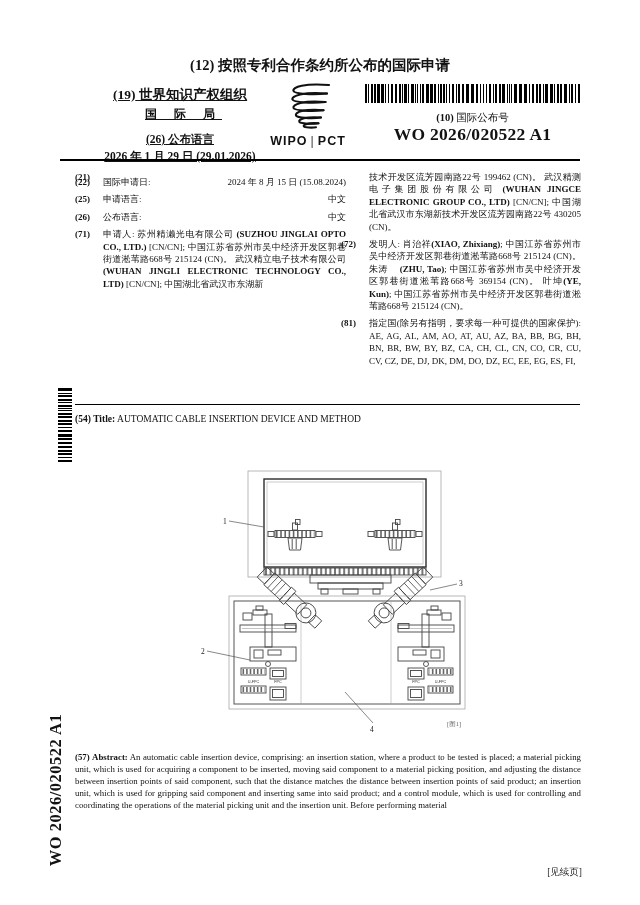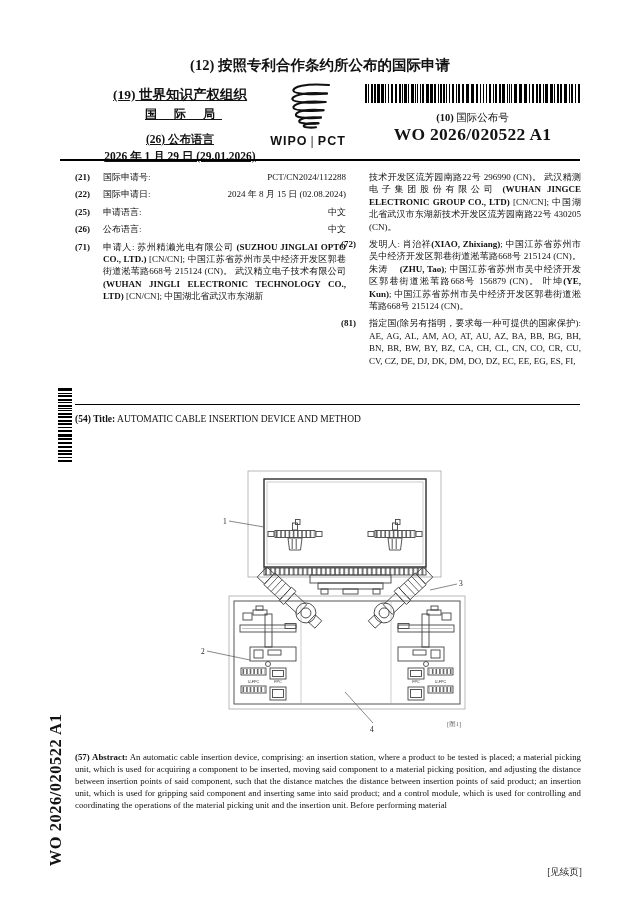--- a/index.html
+++ b/index.html
@@ -165,30 +165,26 @@
     <span class="b">(10)</span>
     <span>国际公布号</span>
   </div>
   <div class="pubno">WO 2026/020522 A1</div>
 
   <div class="rule1"></div>
 
   <div class="colL">
     <div class="item">
       <span class="code">(21)</span>
-      <div class="kv">
-          <span>国际申请号:</span>
-          <span>PCT/CN2024/112288</span>
-        </div>
     </div>
     <div class="item">
       <span class="code">(22)</span>
       <div class="kv">
           <span>国际申请日:</span>
-          <span>2024 年 8 月 15 日 (02.08.2024)</span>
+          <span>2024 年 8 月 15 日 (15.08.2024)</span>
         </div>
     </div>
     <div class="item">
       <span class="code">(25)</span>
       <div class="kv">
           <span>申请语言:</span>
           <span>中文</span>
         </div>
     </div>
     <div class="item">
@@ -199,25 +195,25 @@
         </div>
     </div>
     <div class="item">
       <span class="code">(71)</span>
       <div class="rich"><span>申请人: 苏州精濑光电有限公司 </span><span style="font-weight: bold;">(SUZHOU JINGLAI OPTO CO., LTD.)</span><span> [CN/CN]; 中国江苏省苏州市吴中经济开发区郭巷街道淞苇路668号 215124 (CN)。 武汉精立电子技术有限公司</span><span style="font-weight: bold;">(WUHAN JINGLI ELECTRONIC TECHNOLOGY CO., LTD)</span><span> [CN/CN]; 中国湖北省武汉市东湖新</span></div>
     </div>
   </div>
 
   <div class="colR">
     <div class="item">
-      <div class="rich"><span>技术开发区流芳园南路22号 296990 (CN)。 武汉精测电子集团股份有限公司 </span><span style="font-weight: bold;">(WUHAN JINGCE ELECTRONIC GROUP CO., LTD)</span><span> [CN/CN]; 中国湖北省武汉市东湖新技术开发区流芳园南路22号 430205 (CN)。</span></div>
+      <div class="rich"><span>技术开发区流芳园南路22号 199462 (CN)。 武汉精测电子集团股份有限公司 </span><span style="font-weight: bold;">(WUHAN JINGCE ELECTRONIC GROUP CO., LTD)</span><span> [CN/CN]; 中国湖北省武汉市东湖新技术开发区流芳园南路22号 430205 (CN)。</span></div>
     </div>
     <div class="item">
       <span class="code">(72)</span>
-      <div class="rich"><span>发明人: 肖治祥</span><span style="font-weight: bold;">(XIAO, Zhixiang)</span><span>; 中国江苏省苏州市吴中经济开发区郭巷街道淞苇路668号 215124 (CN)。 朱涛</span><span style="font-weight: bold; margin-left: 12px;">(ZHU, Tao)</span><span>; 中国江苏省苏州市吴中经济开发区郭巷街道淞苇路668号 156879 (CN)。 叶坤</span><span style="font-weight: bold;">(YE, Kun)</span><span>; 中国江苏省苏州市吴中经济开发区郭巷街道淞苇路668号 215124 (CN)。</span></div>
+      <div class="rich"><span>发明人: 肖治祥</span><span style="font-weight: bold;">(XIAO, Zhixiang)</span><span>; 中国江苏省苏州市吴中经济开发区郭巷街道淞苇路668号 215124 (CN)。 朱涛</span><span style="font-weight: bold; margin-left: 12px;">(ZHU, Tao)</span><span>; 中国江苏省苏州市吴中经济开发区郭巷街道淞苇路668号 369154 (CN)。 叶坤</span><span style="font-weight: bold;">(YE, Kun)</span><span>; 中国江苏省苏州市吴中经济开发区郭巷街道淞苇路668号 215124 (CN)。</span></div>
     </div>
     <div class="item">
       <span class="code">(81)</span>
       <div class="rich"><span>指定国(除另有指明，要求每一种可提供的国家保护): AE, AG, AL, AM, AO, AT, AU, AZ, BA, BB, BG, BH, BN, BR, BW, BY, BZ, CA, CH, CL, CN, CO, CR, CU, CV, CZ, DE, DJ, DK, DM, DO, DZ, EC, EE, EG, ES, FI,</span></div>
     </div>
   </div>
 
   <div class="barcode vertical vbar">
       <div style="position:absolute;left:0;top:0px;width:14px;height:3px;background:#000"></div>
       <div style="position:absolute;left:0;top:5px;width:14px;height:1px;background:#000"></div>

